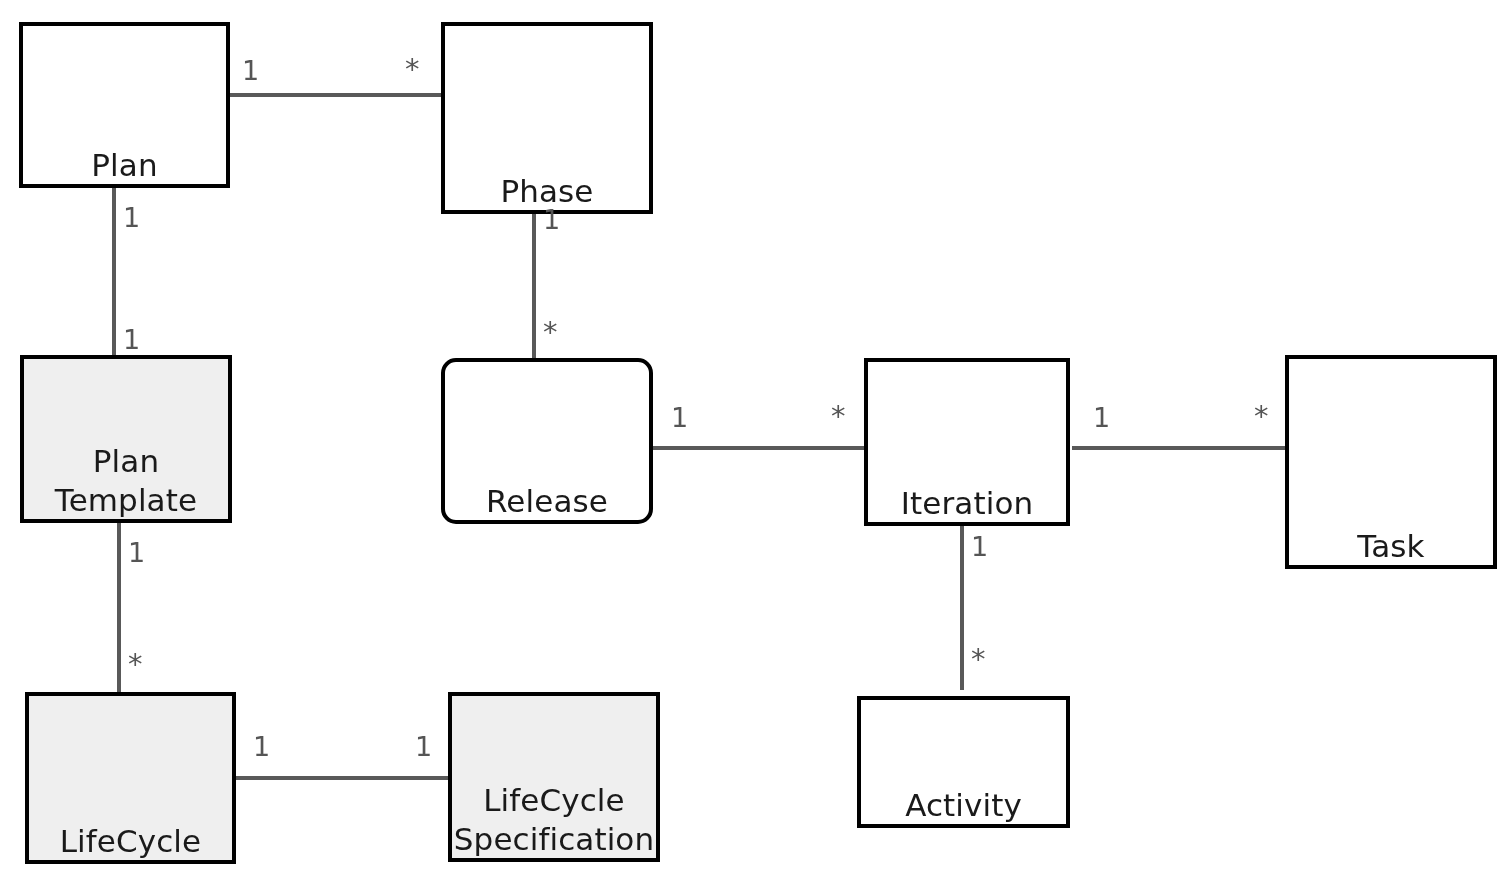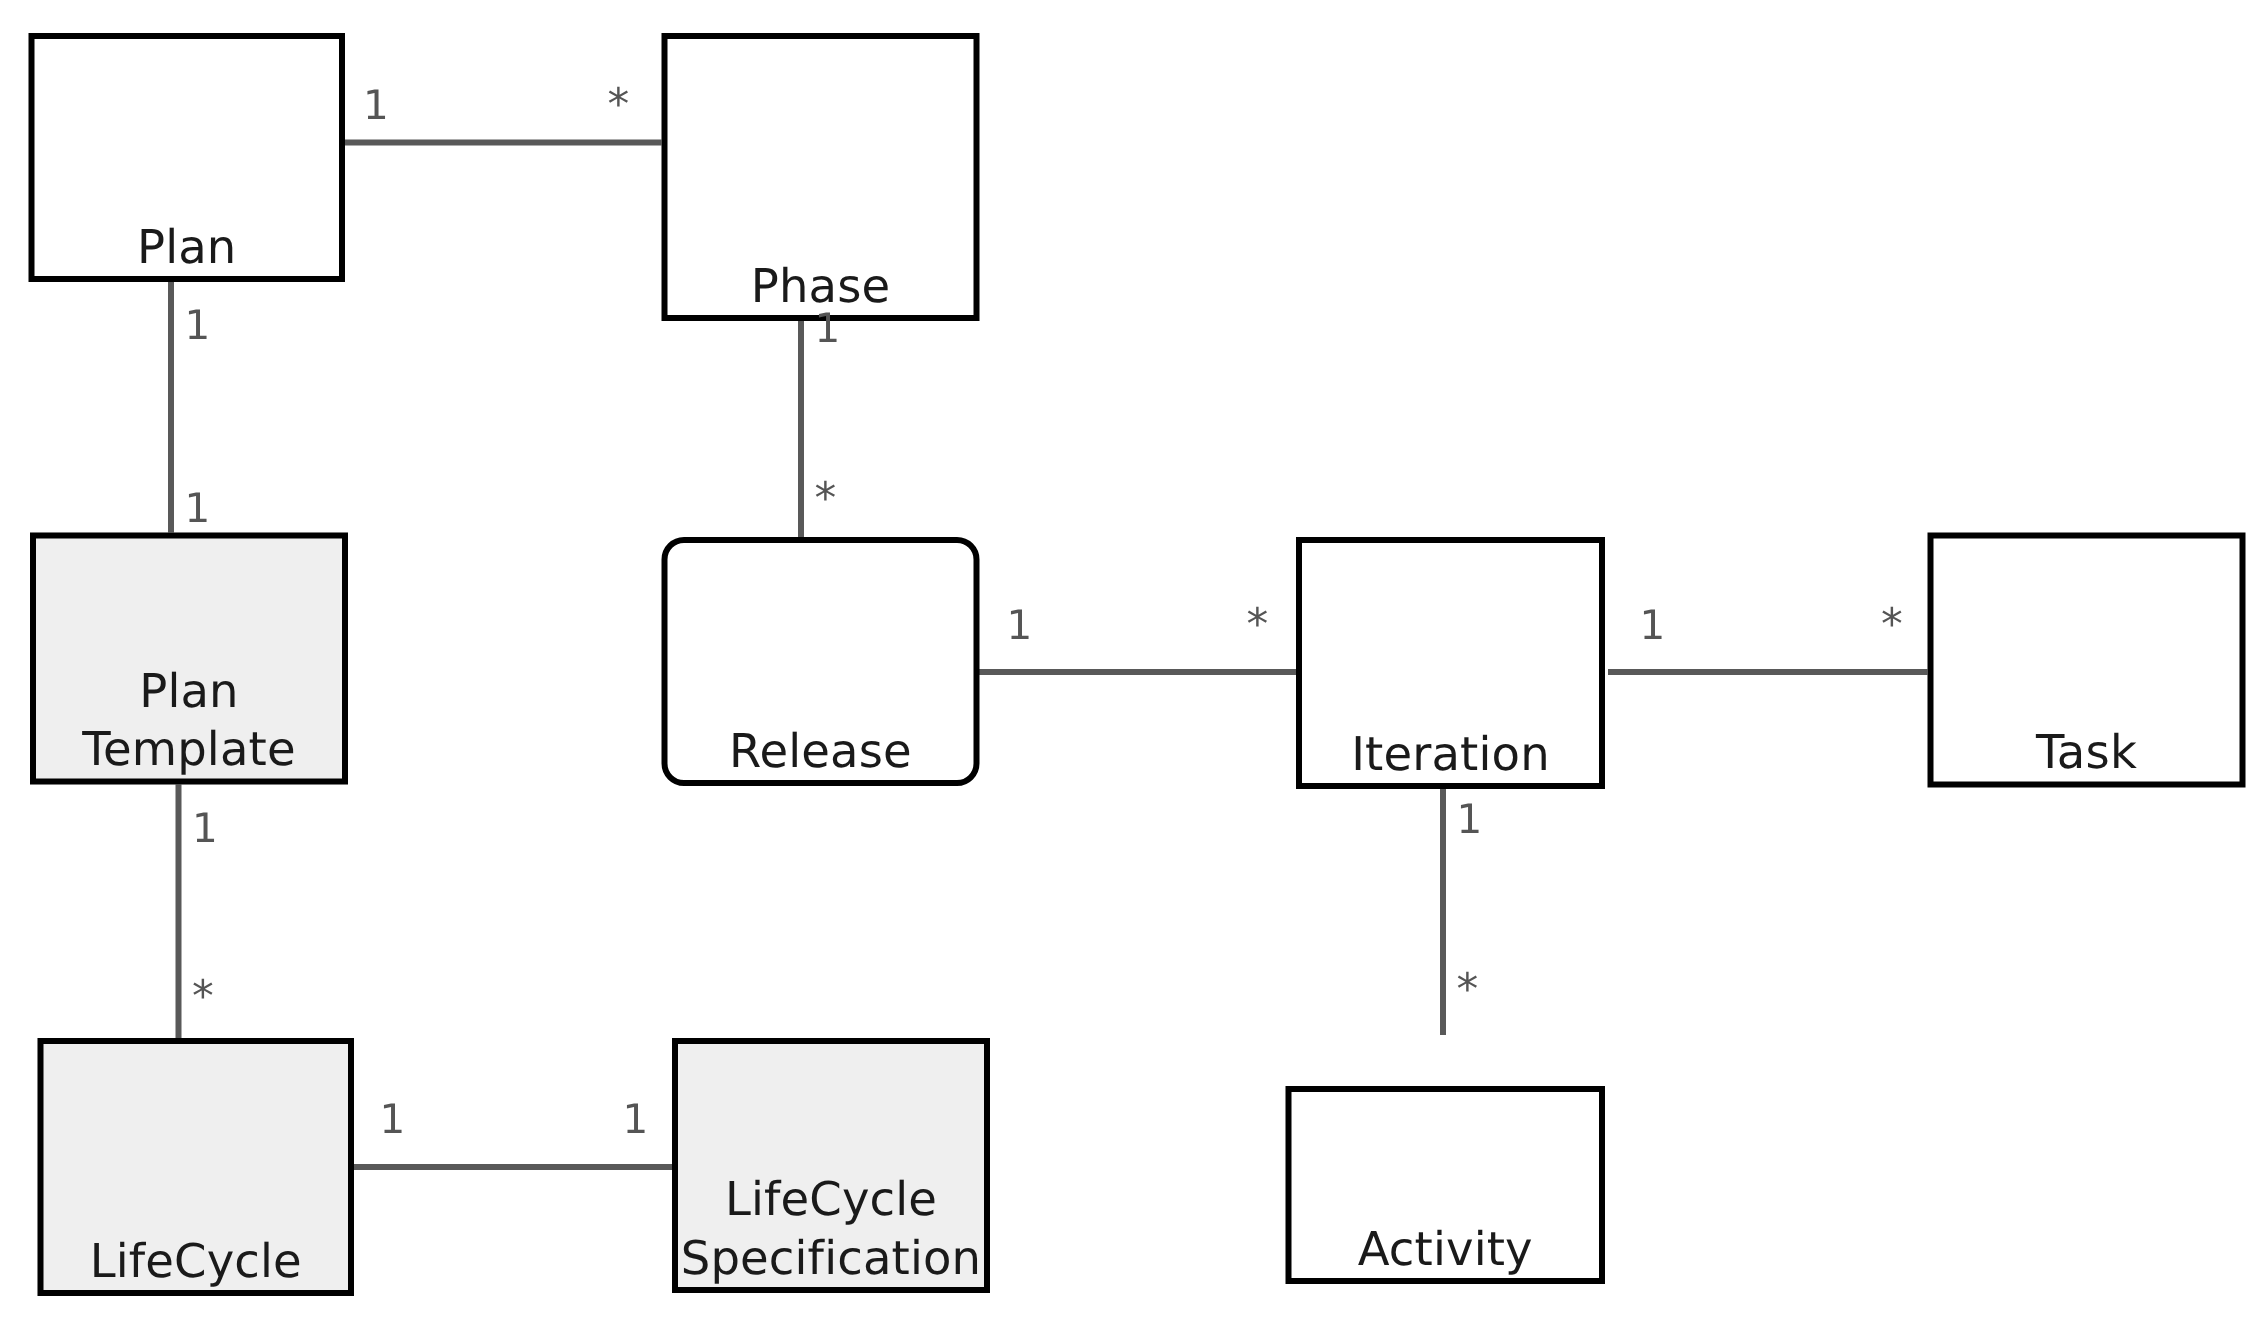--- a/index.html
+++ b/index.html
@@ -92,26 +92,26 @@
     <div class="uml-class fill-gray" style="left: 20px; top: 355px; width: 212px; height: 168px;">
       <span class="cls-label">Plan
 Template</span>
     </div>
     <div class="uml-class fill-white" style="left: 441px; top: 358px; width: 212px; height: 166px; border-radius: 15px;">
       <span class="cls-label">Release</span>
     </div>
     <div class="uml-class fill-white" style="left: 864px; top: 358px; width: 206px; height: 168px;">
       <span class="cls-label">Iteration</span>
     </div>
-    <div class="uml-class fill-white" style="left: 1285px; top: 355px; width: 212px; height: 170px;">
+    <div class="uml-class fill-white" style="left: 1285px; top: 355px; width: 212px; height: 214px;">
       <span class="cls-label">Task</span>
     </div>
     <div class="uml-class fill-gray" style="left: 25px; top: 692px; width: 211px; height: 172px;">
       <span class="cls-label">LifeCycle</span>
     </div>
     <div class="uml-class fill-gray" style="left: 448px; top: 692px; width: 212px; height: 170px;">
       <span class="cls-label">LifeCycle
 Specification</span>
     </div>
-    <div class="uml-class fill-white" style="left: 857px; top: 724px; width: 213px; height: 132px;">
+    <div class="uml-class fill-white" style="left: 857px; top: 696px; width: 213px; height: 132px;">
       <span class="cls-label">Activity</span>
     </div>
   </div>
 
 </body></html>

